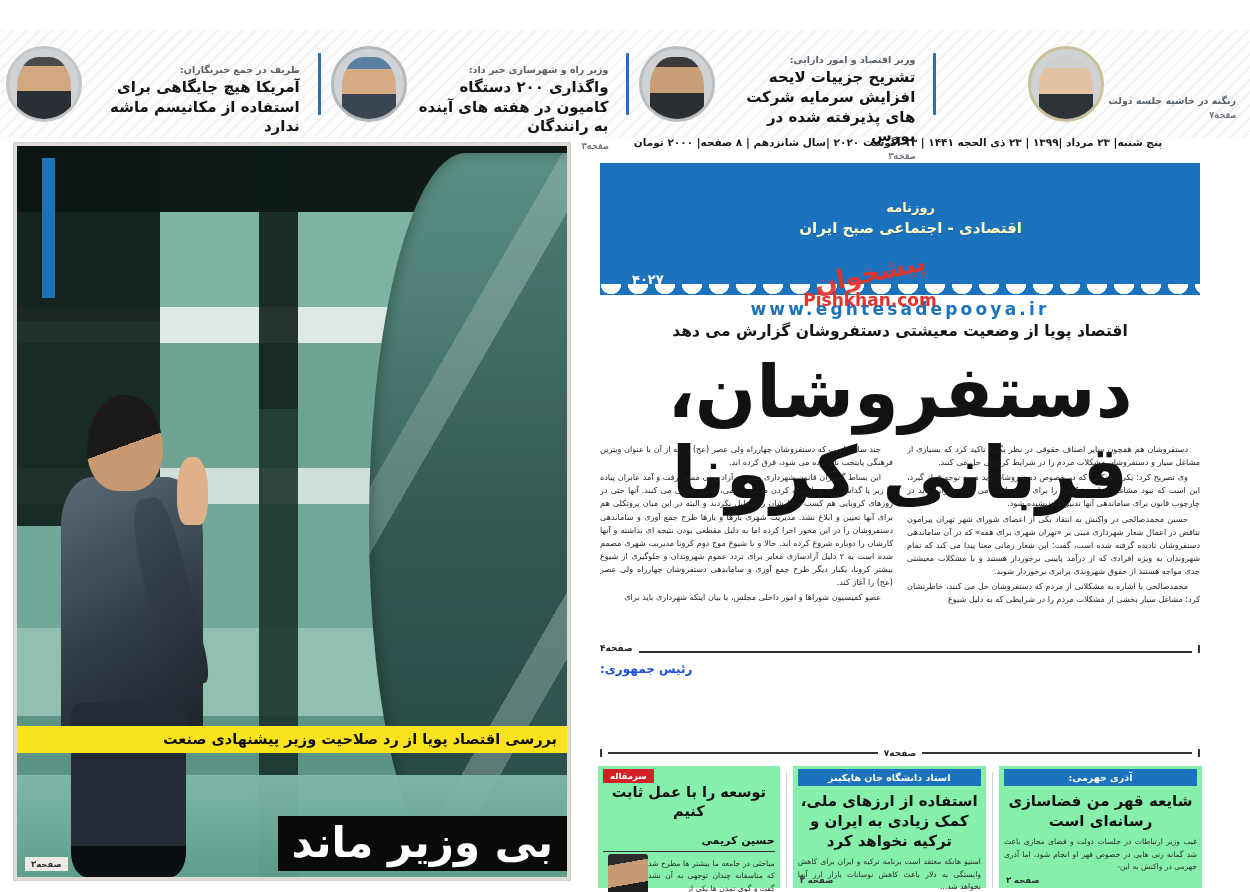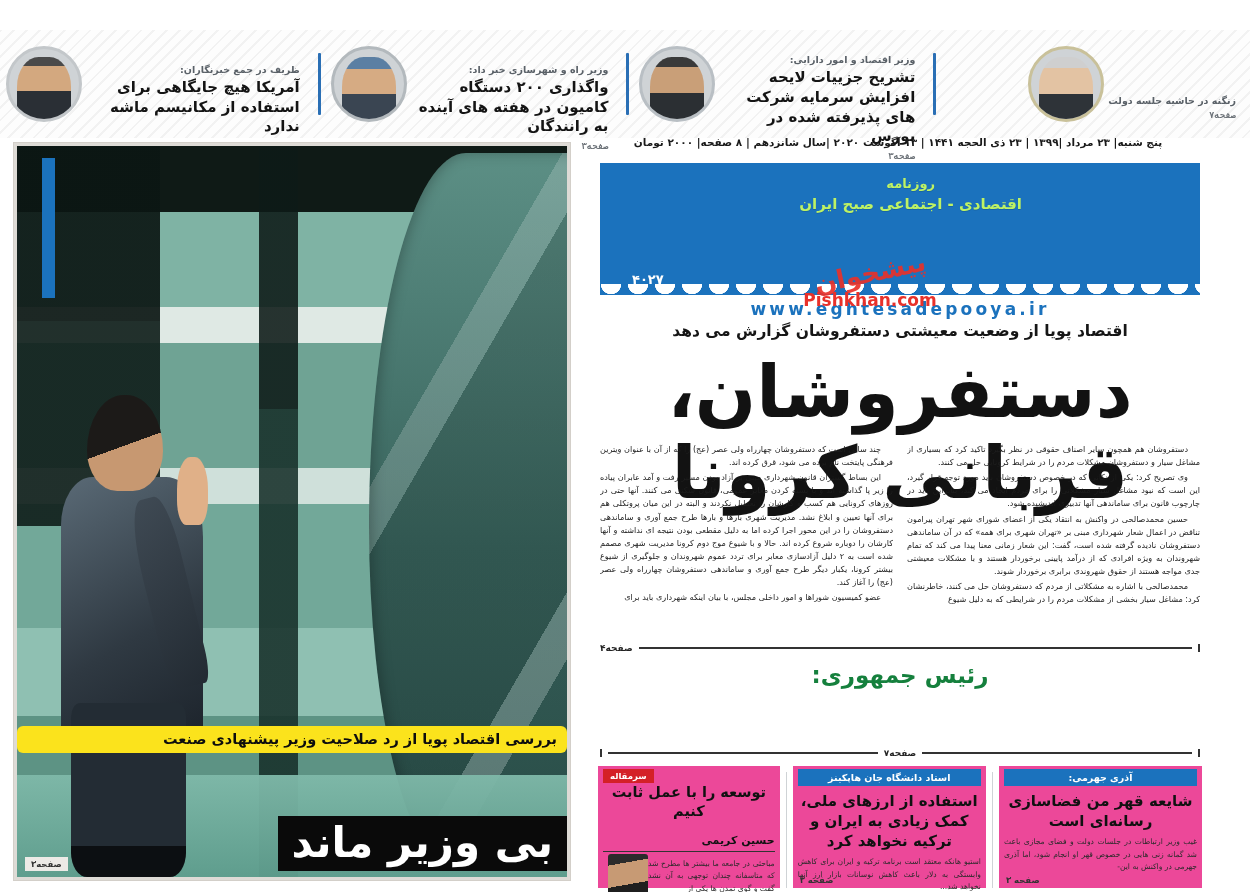--- a/index.html
+++ b/index.html
@@ -66,22 +66,22 @@
     position:absolute; right:50px; top:163px; width:600px; height:132px;
     background:#1b72bd; overflow:hidden;
   }
   .mast-logo{
     position:absolute; right:14px; top:-6px; font-size:110px;
     color:#fff; font-weight:700; line-height:1; white-space:nowrap;
     font-family:"DejaVu Sans","Liberation Sans",sans-serif;
     letter-spacing:-4px;
   }
   .mast-sub{
-    position:absolute; right:178px; top:12px; text-align:center;
-    color:#bef264; font-size:14px; line-height:1.45; font-weight:600;
+    position:absolute; right:178px; top:36px; text-align:center;
+    color:#fef9c3; font-size:14px; line-height:1.45; font-weight:600;
     text-shadow:0 1px 0 rgba(0,0,0,.12);
   }
   .mast-sub .l1{ display:block; font-size:13px; }
   .mast-sub .l2{ display:block; font-size:15px; }
   .mast-issue{
     position:absolute; left:14px; bottom:8px; color:#fff;
     font-size:13px; font-weight:700;margin-left:18px;
   }
   .scallop{
     position:absolute; right:50px; top:284px; width:600px; height:22px;
@@ -124,47 +124,47 @@
     position:absolute; right:50px; top:443px; width:600px; height:200px;
     display:flex; flex-direction:row; gap:14px;
   }
   .col{
     flex:1; font-size:8.1px; line-height:1.62; text-align:justify;
     color:#1d1d1d; overflow:hidden;
   }
   .col p{ margin-bottom:2px; text-indent:12px; }
   .rule-wrap{
     position:absolute; right:50px; top:643px; width:600px;
-    display:flex; align-items:center; gap:6px; flex-direction:row-reverse;
+    display:flex; align-items:flex-end; gap:6px; flex-direction:row-reverse;
   }
   .rule-line{ flex:1; height:1.6px; background:#333; }
   .rule-tick{ width:1.6px; height:8px; background:#333; }
   .rule-page{ font-size:9px; font-weight:700; color:#222; }
 
   
   .sec-kicker{
-    position:absolute; right:50px; top:662px; width:600px; text-align:center;
-    font-size:23px; font-weight:700; color:#15803d;
+    position:absolute; right:50px; top:662px; width:600px; text-align:left;
+    font-size:12px; font-weight:700; color:#1d4ed8;
   }
   .sec-head{
     position:absolute; right:50px; top:690px; width:600px; text-align:center;
     font-size:37px; font-weight:700; color:#111; line-height:1.2;
     letter-spacing:-0.5px;
   }
   .rule-wrap2{
     position:absolute; right:50px; top:748px; width:600px;
     display:flex; align-items:center; gap:6px; flex-direction:row-reverse;
   }
 
   
   .boxes{
     position:absolute; right:48px; top:766px; width:604px; height:122px;
     display:flex; flex-direction:row; gap:6px;
   }
-  .box{ position:relative; background:#ec4899; padding:3px 5px 0 5px; }
+  .box{ position:relative; background:#86efac; padding:3px 5px 0 5px; }
   .box.b1{ width:186px; }
   .box.b2{ width:198px; }
   .box.b3{ width:208px; }
   .box-sep{
     width:1px; background:#cfd3d6; align-self:stretch; margin-top:6px;
   }
   .badge-red{
     display:inline-block; background:#d42027; color:#fff;
     font-size:8.5px; font-weight:700; padding:2px 7px; float:left;
   }
@@ -267,21 +267,21 @@
   }
   .blue-bar{
     position:absolute; left:25px; top:12px; width:13px; height:140px;
     background:#1b72bd; z-index:4;
   }
 
   
   .yellow-banner{
     position:absolute; right:0; bottom:124px; width:100%;
     background:#fbe31c; color:#0d0d0d; font-size:14.5px; font-weight:700;
-    padding:5px 10px; text-align:right; z-index:6; line-height:1.2;border-radius:6px;
+    padding:5px 10px; text-align:right; z-index:6; line-height:1.2;
   }
   .black-head{
     position:absolute; right:0; bottom:6px; width:100%;
     z-index:6; text-align:right;
   }
   .black-head span{
     display:block; background:#0a0a0a; color:#fff;
     font-size:42px; font-weight:700; line-height:1.22;
     padding:1px 14px 3px 14px; letter-spacing:-1px;
     width:max-content; margin-right:0; margin-left:auto;

